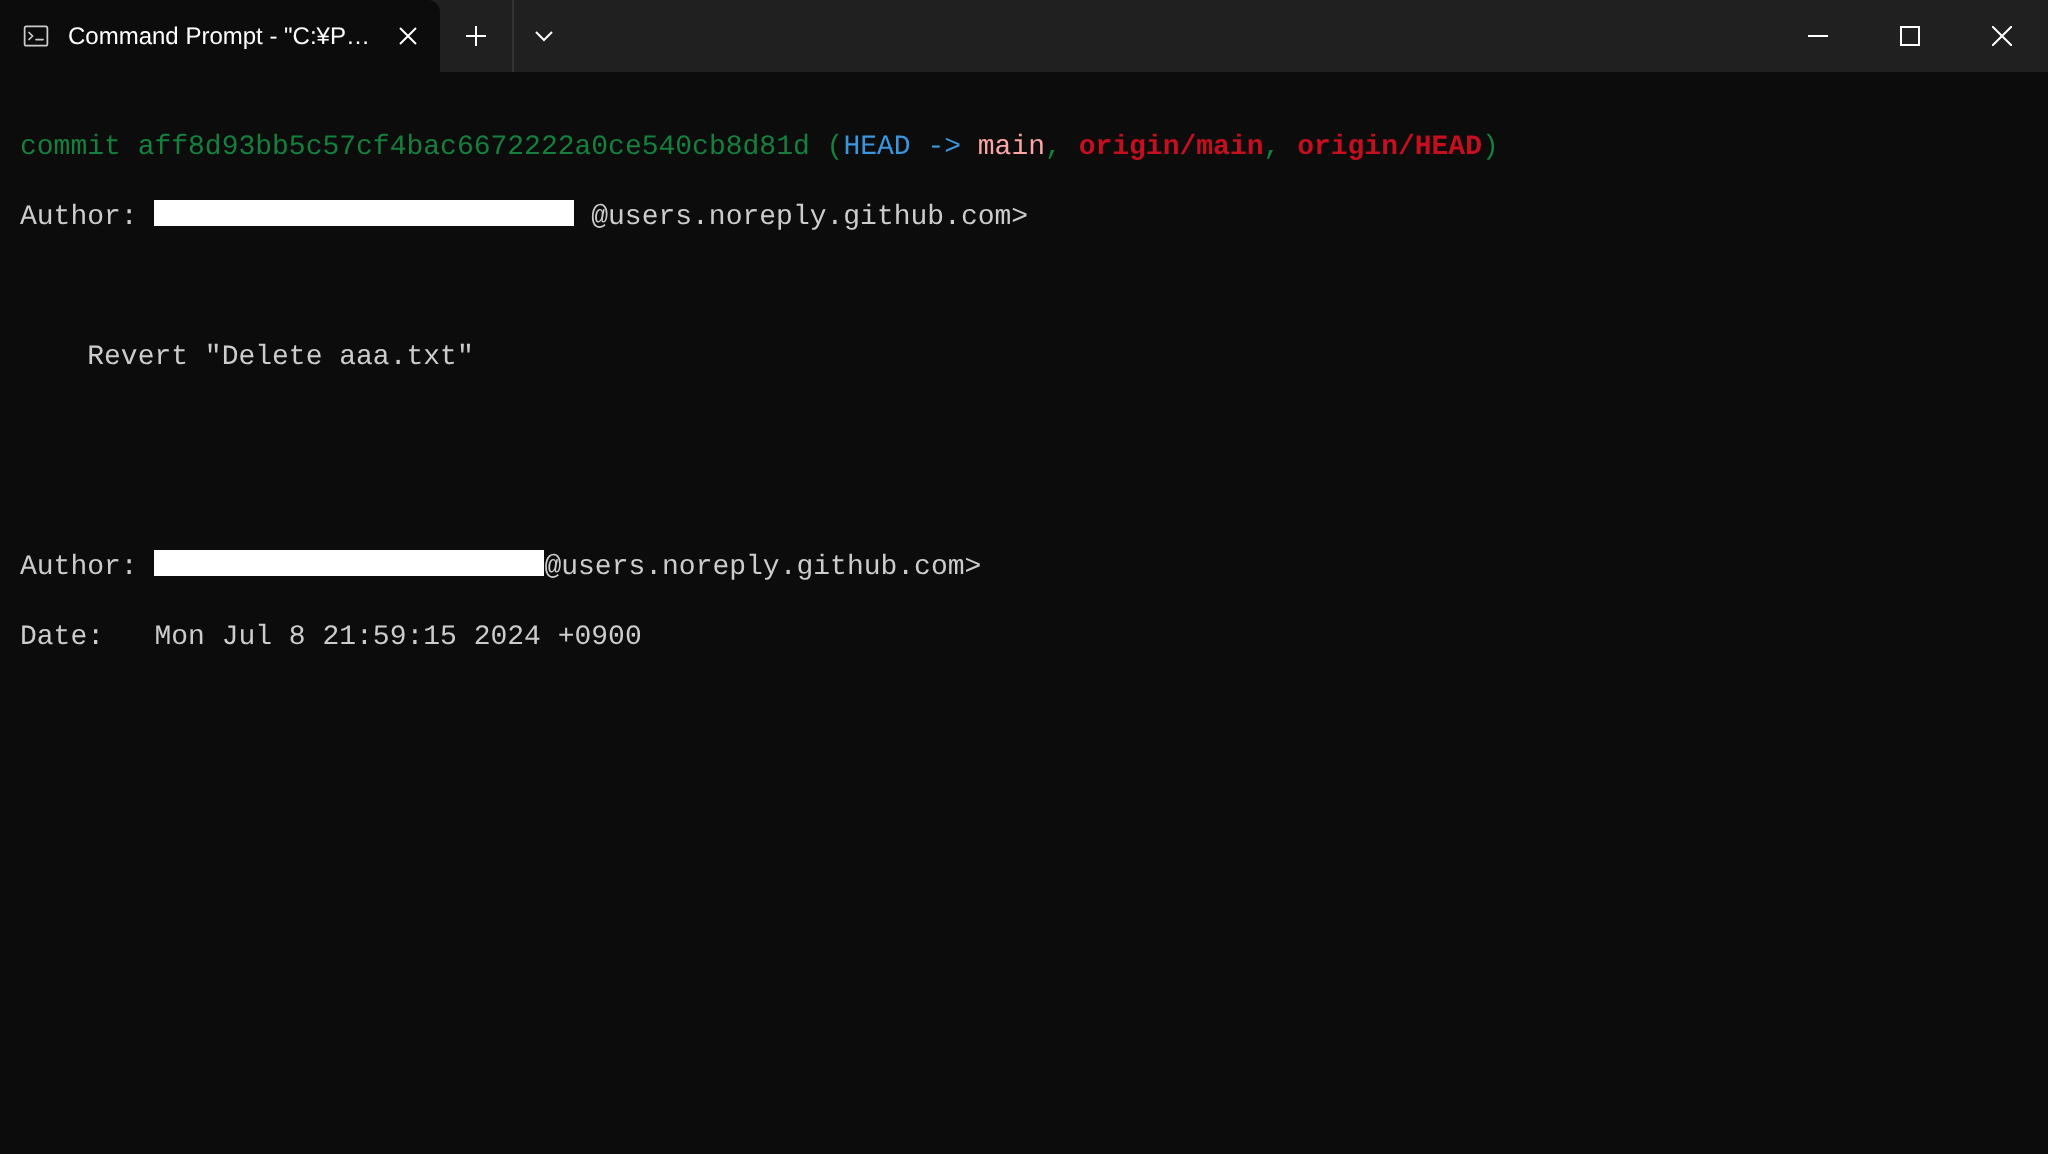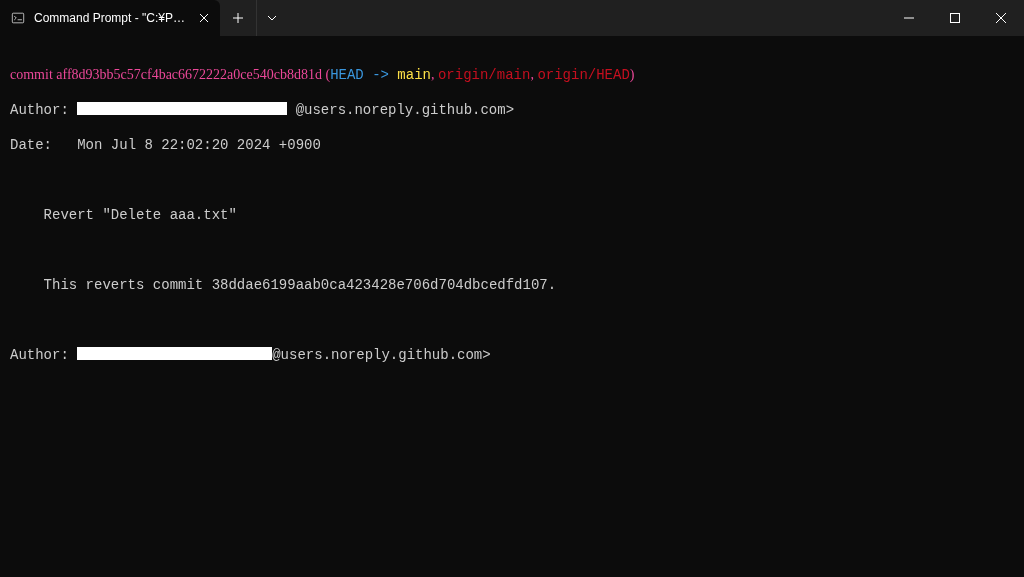--- a/index.html
+++ b/index.html
@@ -91,24 +91,24 @@
       color: #ffffff;
       cursor: pointer;
     }
     .terminal {
       padding: 12px 10px;
       line-height: 1.25;
       white-space: pre;
       font-size: 14px;
       letter-spacing: 0;
     }
-    .commit-hash { color: #ec4899; font-family: Liberation Serif, serif; }
+    .commit-hash { color: #15803d; }
     .head-deco { color: #3a96dd; text-align: center; }
-    .branch-main { color: #fde047; }
-    .branch-remote { color: #c50f1f; }
+    .branch-main { color: #fca5a5; }
+    .branch-remote { color: #c50f1f; font-weight: bold; }
     .redact {
       display: inline-block;
       background: #ffffff;
       vertical-align: middle;
       height: 13px;
       position: relative;
       top: -1px;
     }
   </style>
 </head>
@@ -155,27 +155,26 @@
       <svg width="10" height="10" viewBox="0 0 10 10">
           <path d="M0 0l10 10M10 0L0 10" stroke="#ffffff" stroke-width="1"></path>
         </svg>
     </div>
   </div>
 </div>
 
 <div class="terminal">
 <div><span class="commit-hash">commit </span><span class="commit-hash">aff8d93bb5c57cf4bac6672222a0ce540cb8d81d</span><span class="commit-hash"> (</span><span class="head-deco">HEAD -&gt; </span><span class="branch-main">main</span><span class="commit-hash">, </span><span class="branch-remote">origin/main</span><span class="commit-hash">, </span><span class="branch-remote">origin/HEAD</span><span class="commit-hash">)</span></div>
 <div><span>Author: </span><span class="redact" style="width:210px"></span> <span>@users.noreply.github.com&gt;</span></div>
-<div><span>Date:   </span><span>Mon Jul 8 22:02:20 2024 +0900</span></div>
 <div> </div>
 <div>    <span>Revert "Delete aaa.txt"</span></div>
 <div> </div>
-<div>    <span>This reverts commit 38ddae6199aab0ca423428e706d704dbcedfd107.</span></div>
 <div> </div>
 <div><span>Author: </span><span class="redact" style="width:195px"></span><span>@users.noreply.github.com&gt;</span></div>
+<div><span>Date:   </span><span>Mon Jul 8 21:59:15 2024 +0900</span></div>
 <div> </div>
 <div> </div>
 
 
 
 
 
 
 
 

